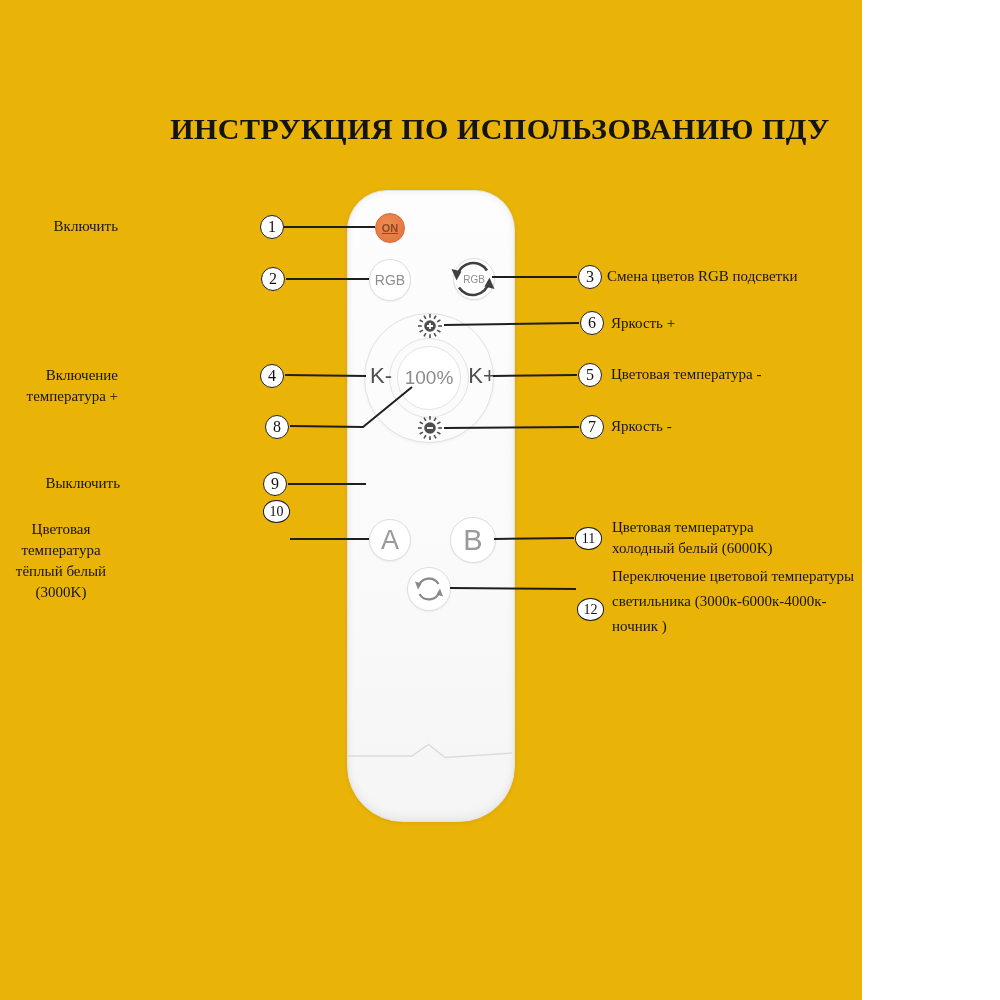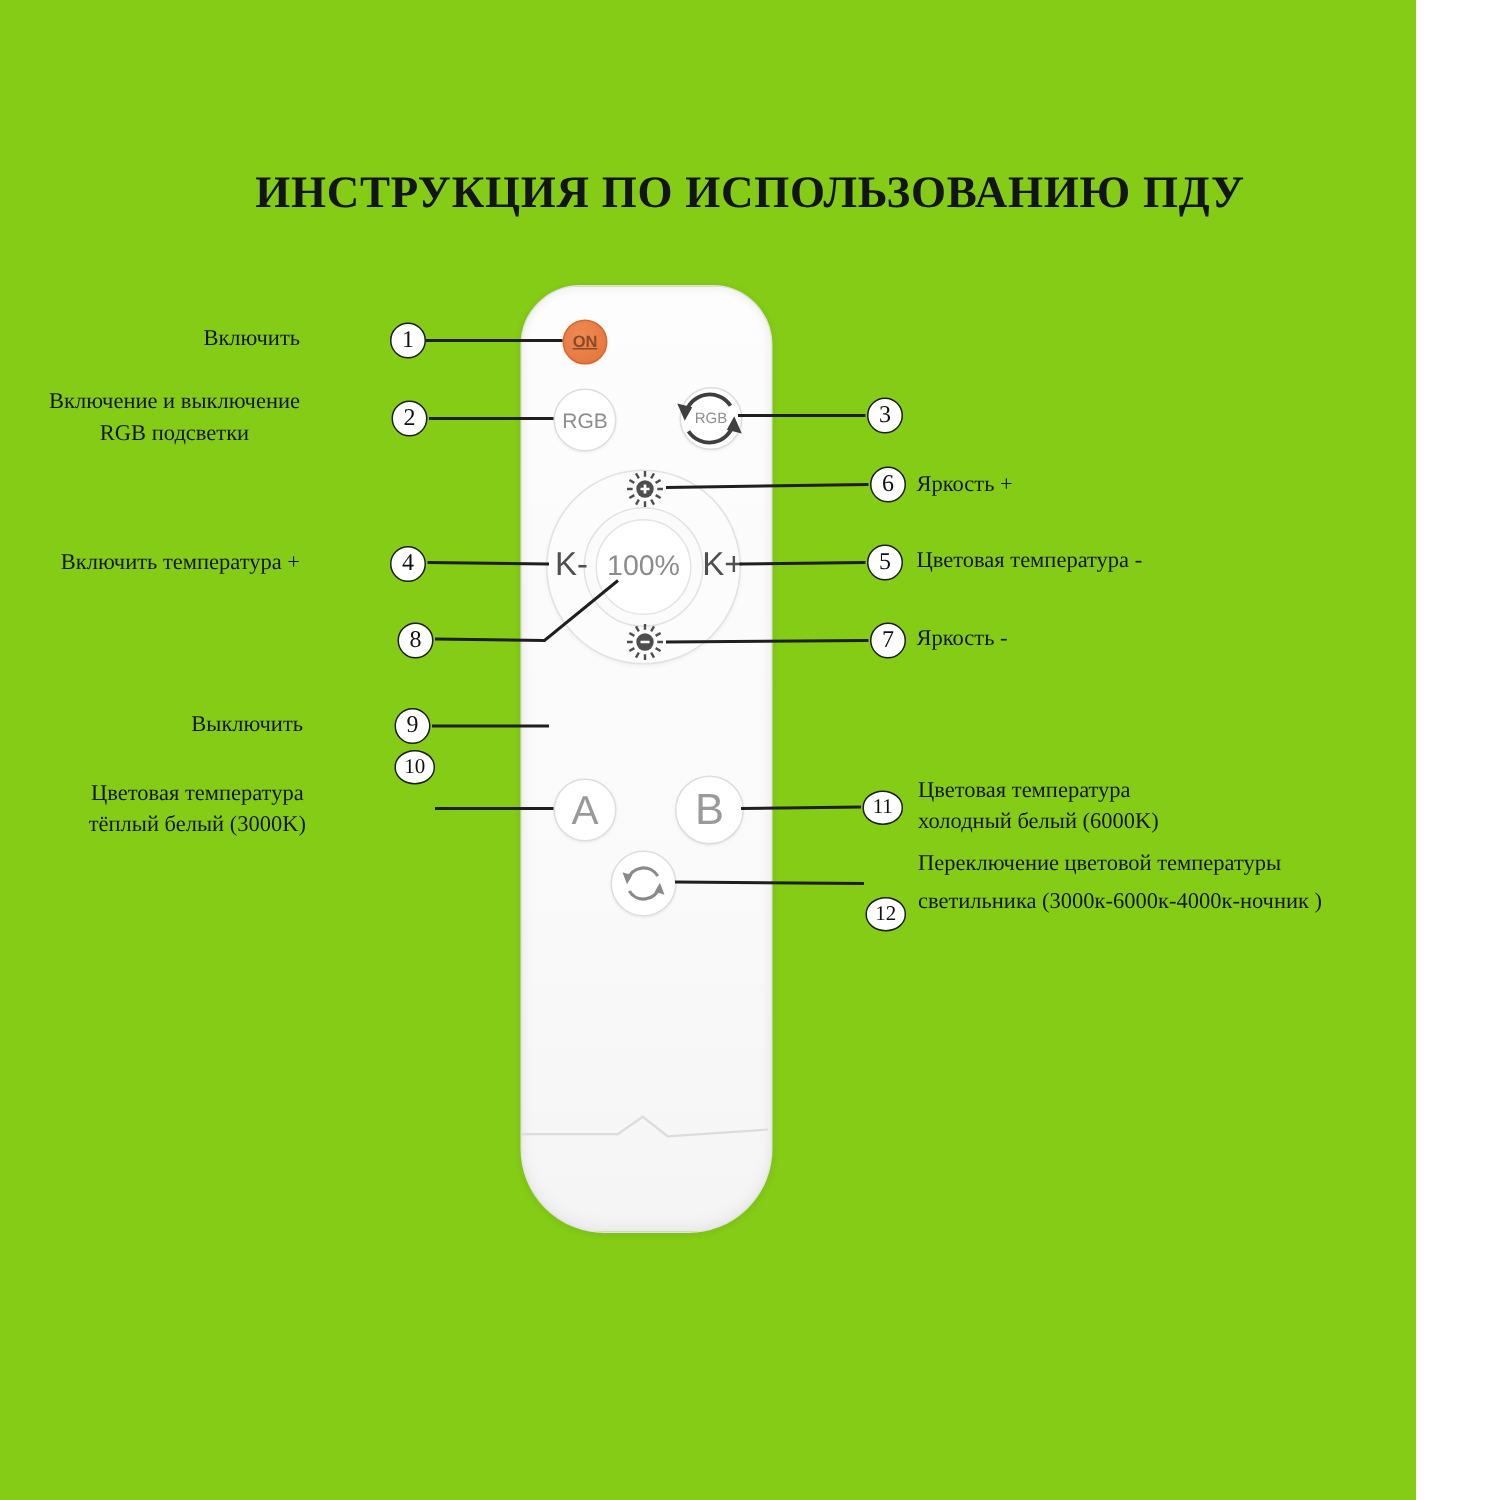--- a/index.html
+++ b/index.html
@@ -1,17 +1,17 @@
 <!DOCTYPE html>
 <html><head>
 <meta charset="utf-8">
 <style>
   html,body{margin:0;padding:0;background:#ffffff;}
   #canvas{
-    position:relative;width:944px;height:1000px;background:#84cc16;
+    position:relative;width:862px;height:1000px;background:#eab308;
     font-family:"Liberation Serif","DejaVu Serif",serif;color:#161616;overflow:hidden;
   }
   .abs{position:absolute;}
   #title{
     top:112px;left:0;width:1000px;text-align:center;
     font-size:30px;font-weight:600;letter-spacing:.5px;color:#141414;
   }
   
   #remote{
     left:347px;top:190px;width:166px;height:630px;
@@ -179,27 +179,26 @@
       <path d="M290 426 L363 427 L412 387"></path>
       <path d="M444 428 L579 427"></path>
       <path d="M288 484 H366"></path>
       <path d="M290 539 H369"></path>
       <path d="M494 539 L574 538"></path>
       <path d="M450 588 L576 589"></path>
     </g>
   </svg>
 
   <div class="callout-text al-r" style="right:744px;top:216px;">Включить</div>
-  <div class="callout-text al-c" style="right:744px;top:258px;">Включение и выключение
-RGB подсветки</div>
-  <div class="callout-text al-r" style="right:744px;top:365px;">Включить температура +</div>
+  <div class="callout-text al-r" style="right:744px;top:365px;">Включение температура +</div>
   <div class="callout-text al-r" style="right:742px;top:473px;">Выключить</div>
   <div class="callout-text al-c" style="right:740px;top:519px;">Цветовая температура
 тёплый белый (3000K)</div>
 
+  <div class="callout-text" style="left:607px;top:266px;">Смена цветов RGB подсветки</div>
   <div class="callout-text" style="left:611px;top:313px;">Яркость +</div>
   <div class="callout-text" style="left:611px;top:364px;">Цветовая температура -</div>
   <div class="callout-text" style="left:611px;top:416px;">Яркость -</div>
   <div class="callout-text" style="left:612px;top:517px;">Цветовая температура
 холодный белый (6000K)</div>
   <div class="callout-text" style="left:612px;top:564px;line-height:25px;">Переключение цветовой температуры
 светильника  (3000к-6000к-4000к-ночник )</div>
 
   <div class="num" style="left:260px;top:215px;">1</div>
   <div class="num" style="left:261px;top:267px;">2</div>

